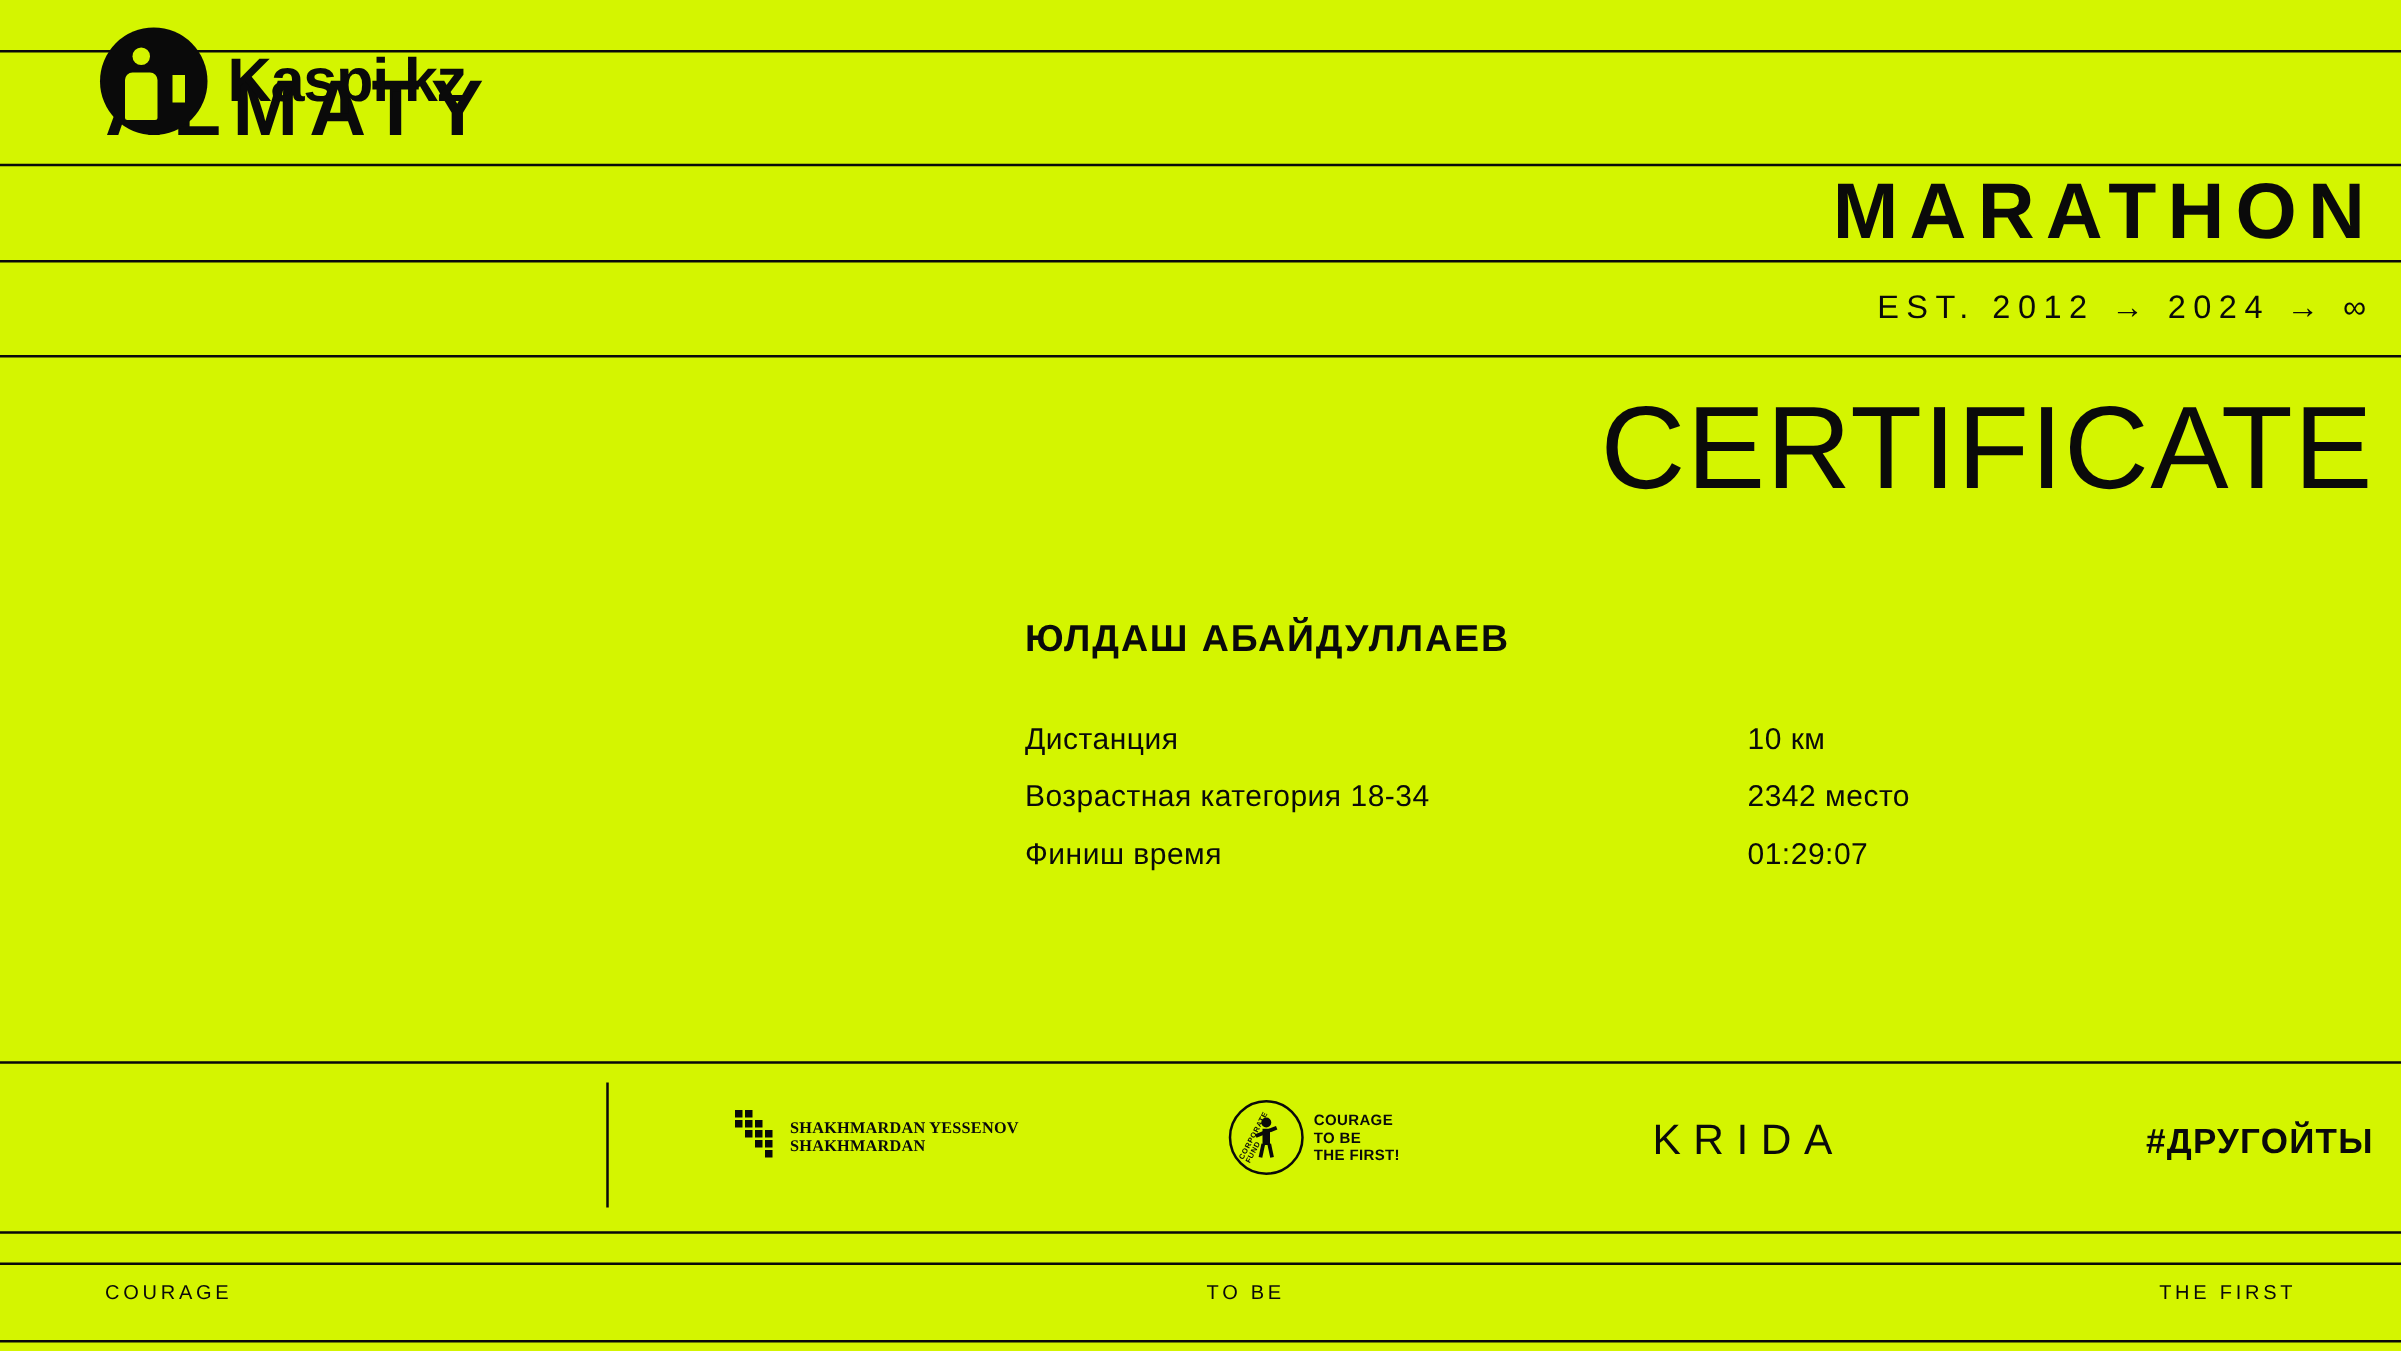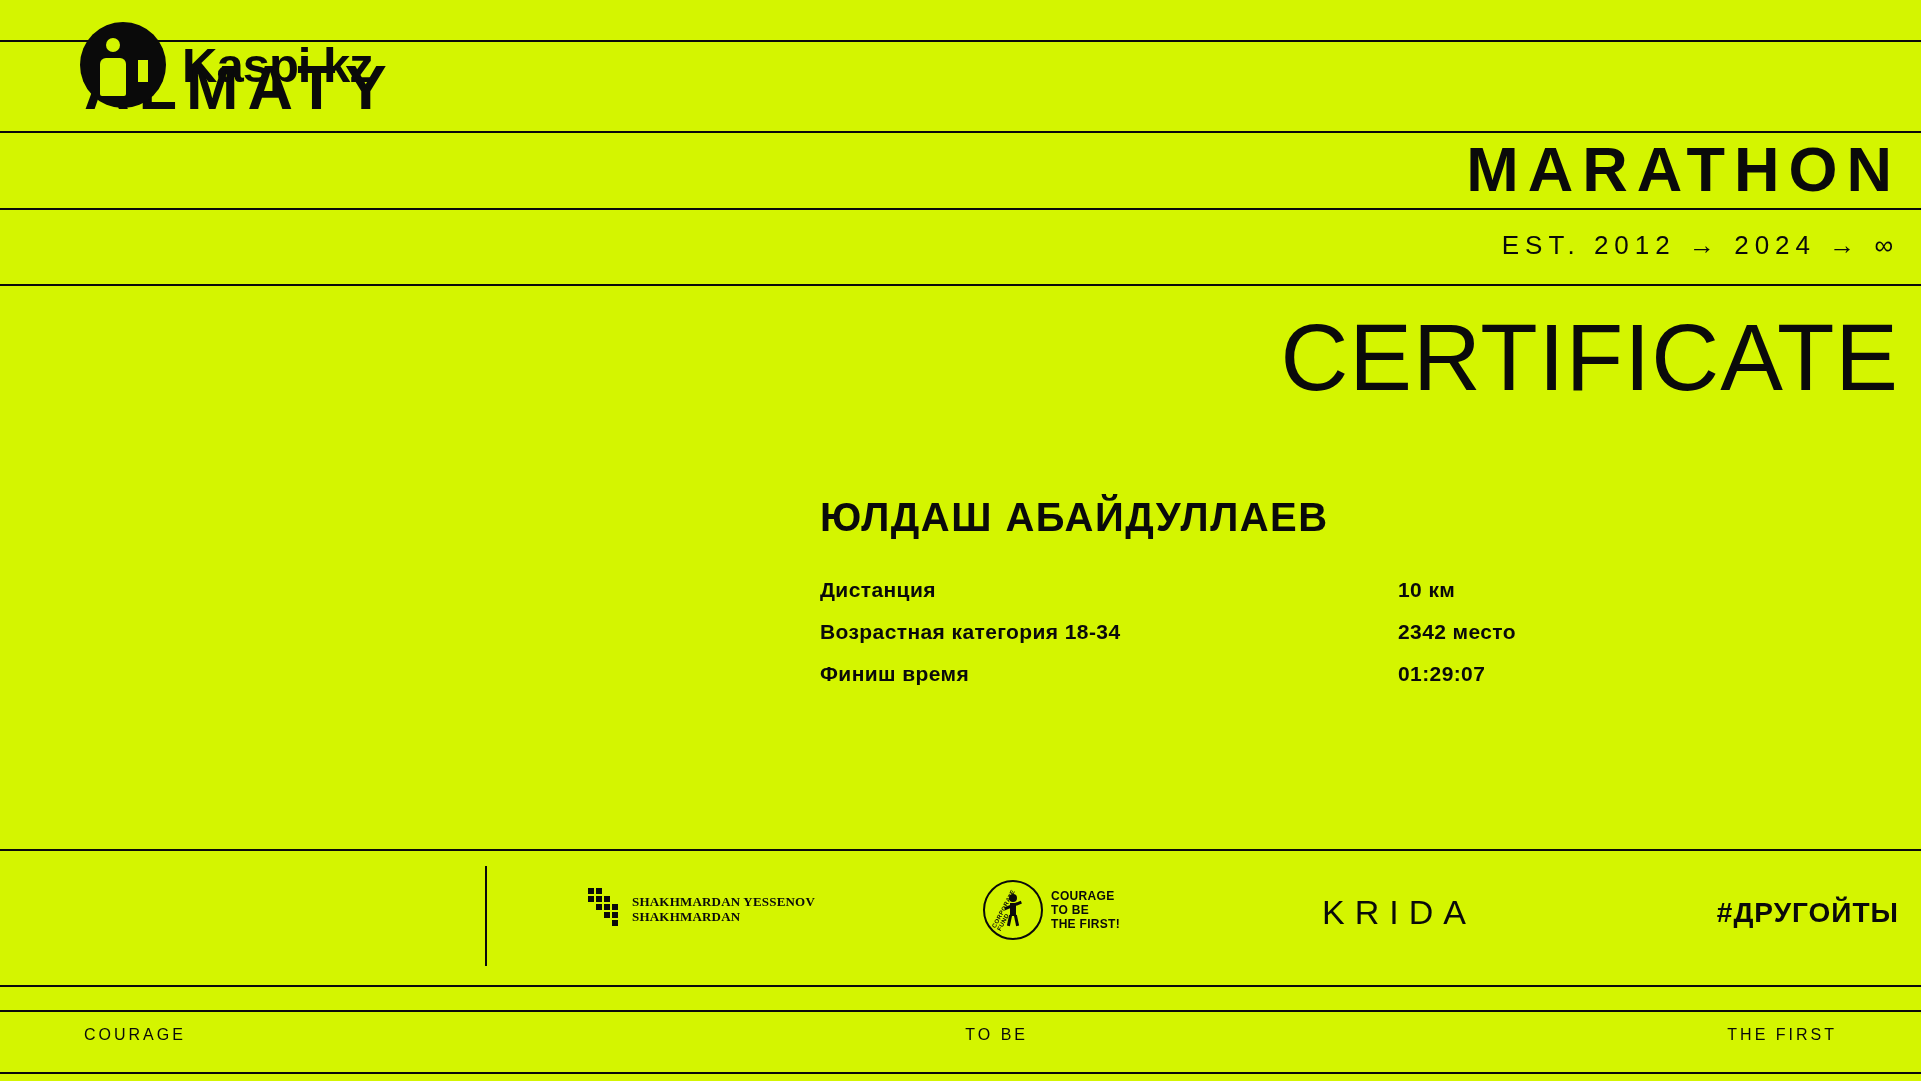--- a/index.html
+++ b/index.html
@@ -76,38 +76,38 @@
     letter-spacing: 1px;
     line-height: 100px;
     text-align: right;
   }
 
   
   .participant {
     position: absolute;
     left: 820px;
     top: 495px;
-    font-size: 40px;
+    font-size: 30px;
     font-weight: 700;
     letter-spacing: 1.5px;
   }
 
   
   .results {
     position: absolute;
     left: 820px;
     top: 578px;
     width: 820px;
   }
   .result-row {
     display: flex;
     align-items: baseline;
     margin-bottom: 18px;
-    font-size: 21px;
-    font-weight: 700;
+    font-size: 24px;
+    font-weight: 400;
   }
   .result-label {
     width: 578px;
     letter-spacing: 0.4px;
   }
   .result-value {
     flex: 1;
     letter-spacing: 0.4px;
   }
   .kaspi {

